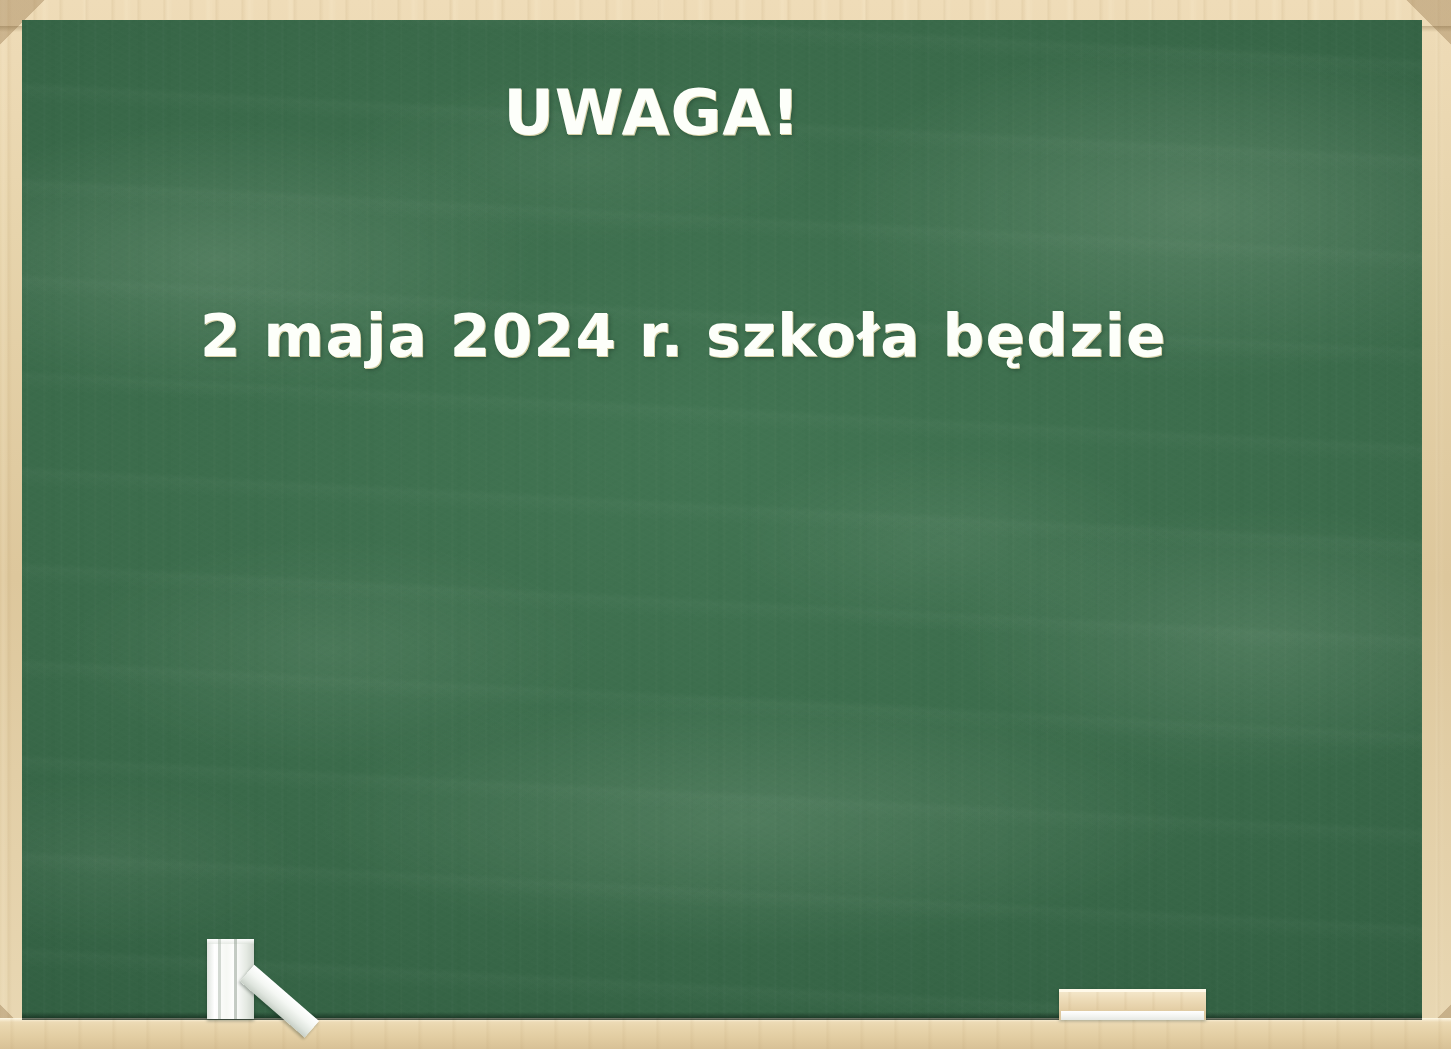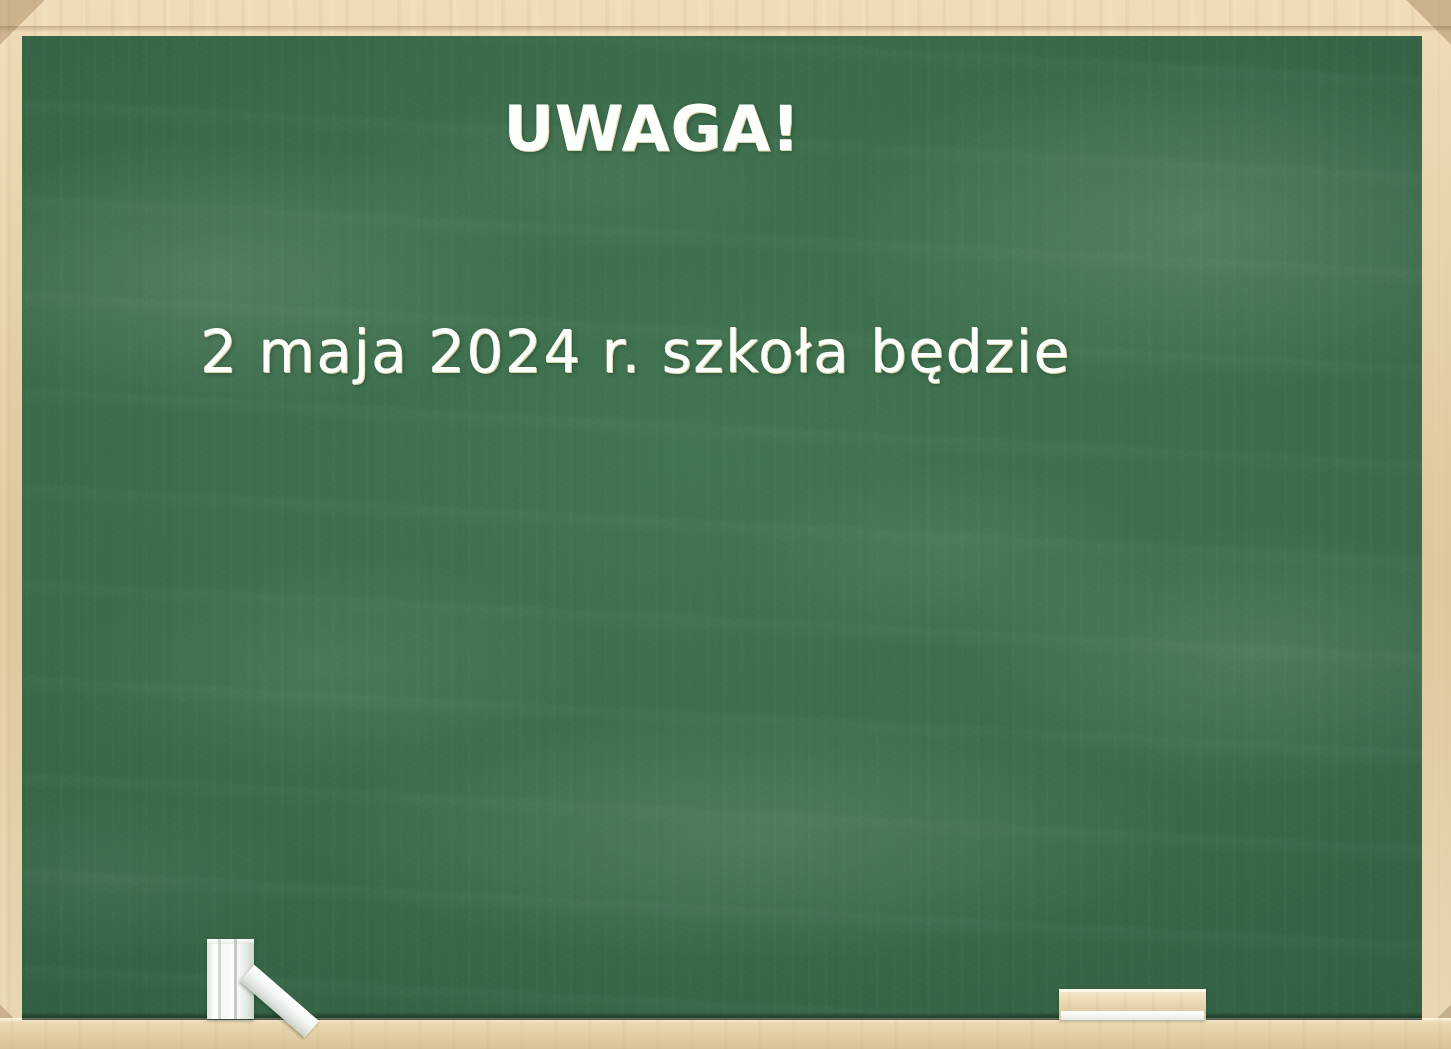--- a/index.html
+++ b/index.html
@@ -59,21 +59,21 @@
     position: absolute;
     left: 0; right: 0; top: 26px;
     height: 6px;
     background: linear-gradient(180deg, rgba(120,95,55,0.35), rgba(120,95,55,0.0));
   }
 
   
   .board {
     position: absolute;
     left: 22px;
-    top: 36px;
+    top: 20px;
     width: 1400px;   
     height: 1000px;   
     background: #3b6b4b;
     box-shadow:
       inset 0 0 0 2px rgba(20,45,28,0.55),
       inset 0 6px 16px rgba(12,32,20,0.55),
       inset 0 -8px 18px rgba(12,32,20,0.45),
       inset 10px 0 22px rgba(12,32,20,0.30),
       inset -10px 0 22px rgba(12,32,20,0.30);
     overflow: hidden;
@@ -172,21 +172,21 @@
     text-shadow:
       1px 1px 0 rgba(245,232,186,0.85),
       2px 2px 4px rgba(20,46,30,0.45);
   }
   .body-text {
     position: absolute;
     left: 178px;
     top: 268px;
     width: 1120px;
     font-family: "DejaVu Sans", sans-serif;
-    font-weight: normal;
+    font-weight: bold;
     font-size: 58px;
     line-height: 96px;
     letter-spacing: 1.5px;
     color: #fdfffa;
     text-shadow:
       1px 1px 0 rgba(245,232,186,0.85),
       2px 2px 4px rgba(20,46,30,0.45);
   }
 
   

